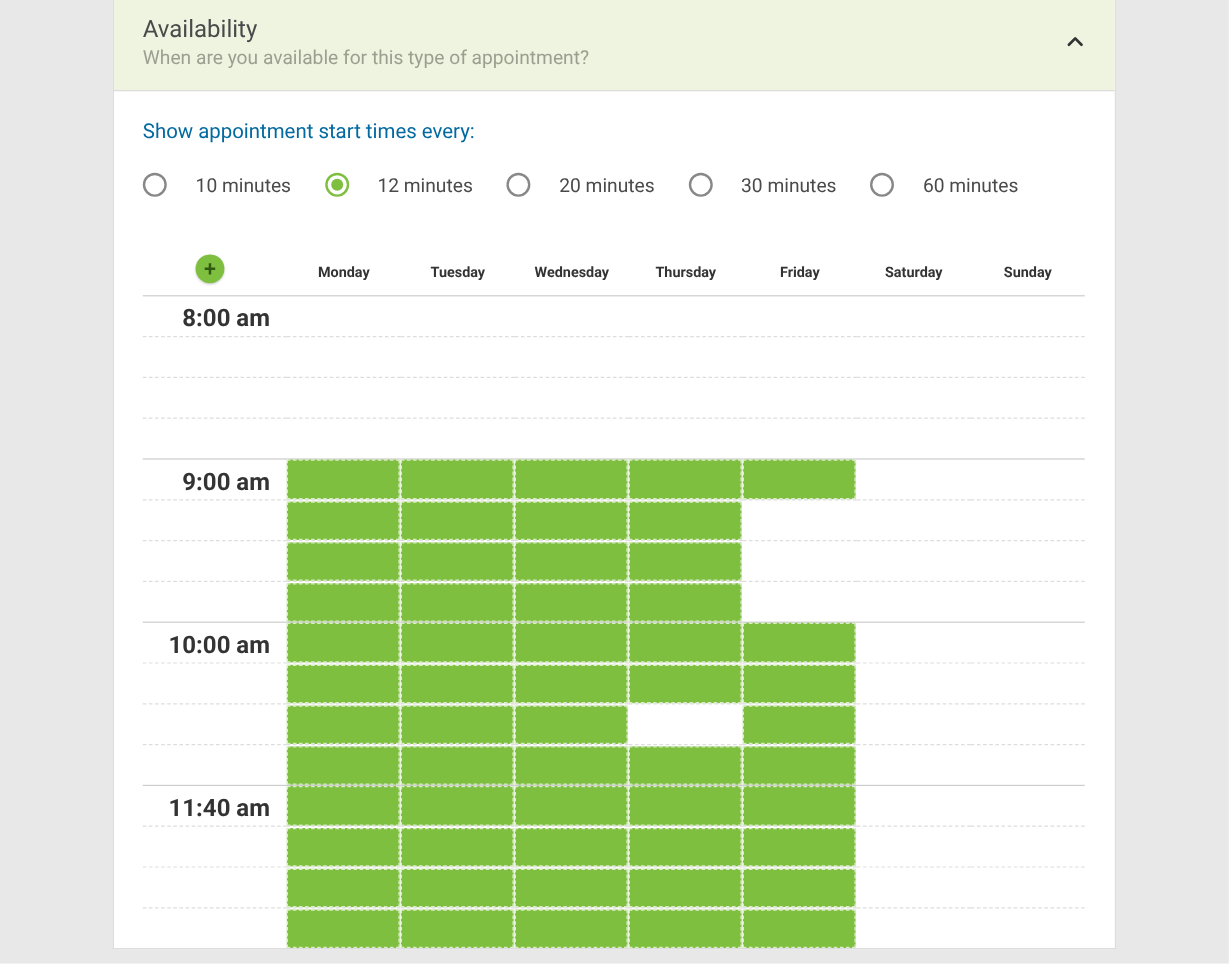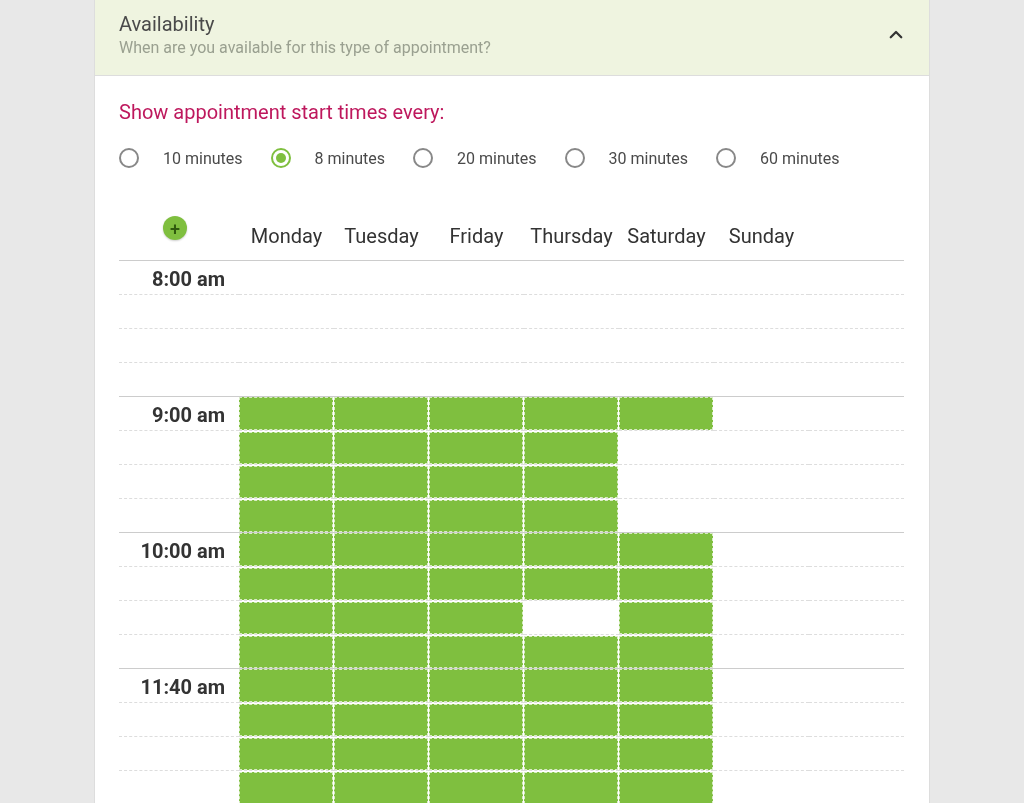--- a/index.html
+++ b/index.html
@@ -45,22 +45,22 @@
   }
   .chevron {
     width: 18px;
     height: 18px;
   }
   .chevron svg { width: 100%; height: 100%; }
   .body {
     padding: 24px 24px 0 24px;
   }
   .interval-label {
-    font-size: 20px;
-    color: #be185d;
+    font-size: 17px;
+    color: #0369a1;
     margin-bottom: 24px;
   }
   .radios {
     display: flex;
     gap: 28px;
     align-items: center;
     margin-bottom: 48px;
   }
   .radio-item {
     display: flex;
@@ -115,22 +115,22 @@
     box-shadow: 0 1px 2px rgba(0,0,0,0.2);
     z-index: 10;
   }
 
   .grid {
     display: grid;
     grid-template-columns: 120px repeat(7, 95px);
     align-items: stretch;
   }
   .header-cell {
-    font-weight: 400;
-    font-size: 20px;
+    font-weight: 700;
+    font-size: 12px;
     color: #333;
     text-align: center;
     padding: 8px 0 12px 0;
   }
   .header-cell.first { }
   .hour-label {
     grid-column: 1;
     font-weight: 700;
     font-size: 20px;
     color: #333;
@@ -185,21 +185,21 @@
           <div class="radio-item">
             <div class="radio-outer">
               <div class="radio-inner"></div>
             </div>
             <span class="radio-label">10 minutes</span>
           </div>
           <div class="radio-item selected">
             <div class="radio-outer">
               <div class="radio-inner"></div>
             </div>
-            <span class="radio-label">8 minutes</span>
+            <span class="radio-label">12 minutes</span>
           </div>
           <div class="radio-item">
             <div class="radio-outer">
               <div class="radio-inner"></div>
             </div>
             <span class="radio-label">20 minutes</span>
           </div>
           <div class="radio-item">
             <div class="radio-outer">
               <div class="radio-inner"></div>
@@ -215,22 +215,23 @@
         </div>
 
       <div class="grid-wrap">
         <div class="add-btn">
           <span>+</span>
         </div>
         <div class="grid" id="grid">
             <div class="header-cell first"></div>
             <div class="header-cell">Monday</div>
             <div class="header-cell">Tuesday</div>
+            <div class="header-cell">Wednesday</div>
+            <div class="header-cell">Thursday</div>
             <div class="header-cell">Friday</div>
-            <div class="header-cell">Thursday</div>
             <div class="header-cell">Saturday</div>
             <div class="header-cell">Sunday</div>
             <div class="hour-label">8:00 am</div>
             <div class="slot hour-start"></div>
             <div class="slot hour-start"></div>
             <div class="slot hour-start"></div>
             <div class="slot hour-start"></div>
             <div class="slot hour-start"></div>
             <div class="slot hour-start"></div>
             <div class="slot hour-start"></div>

